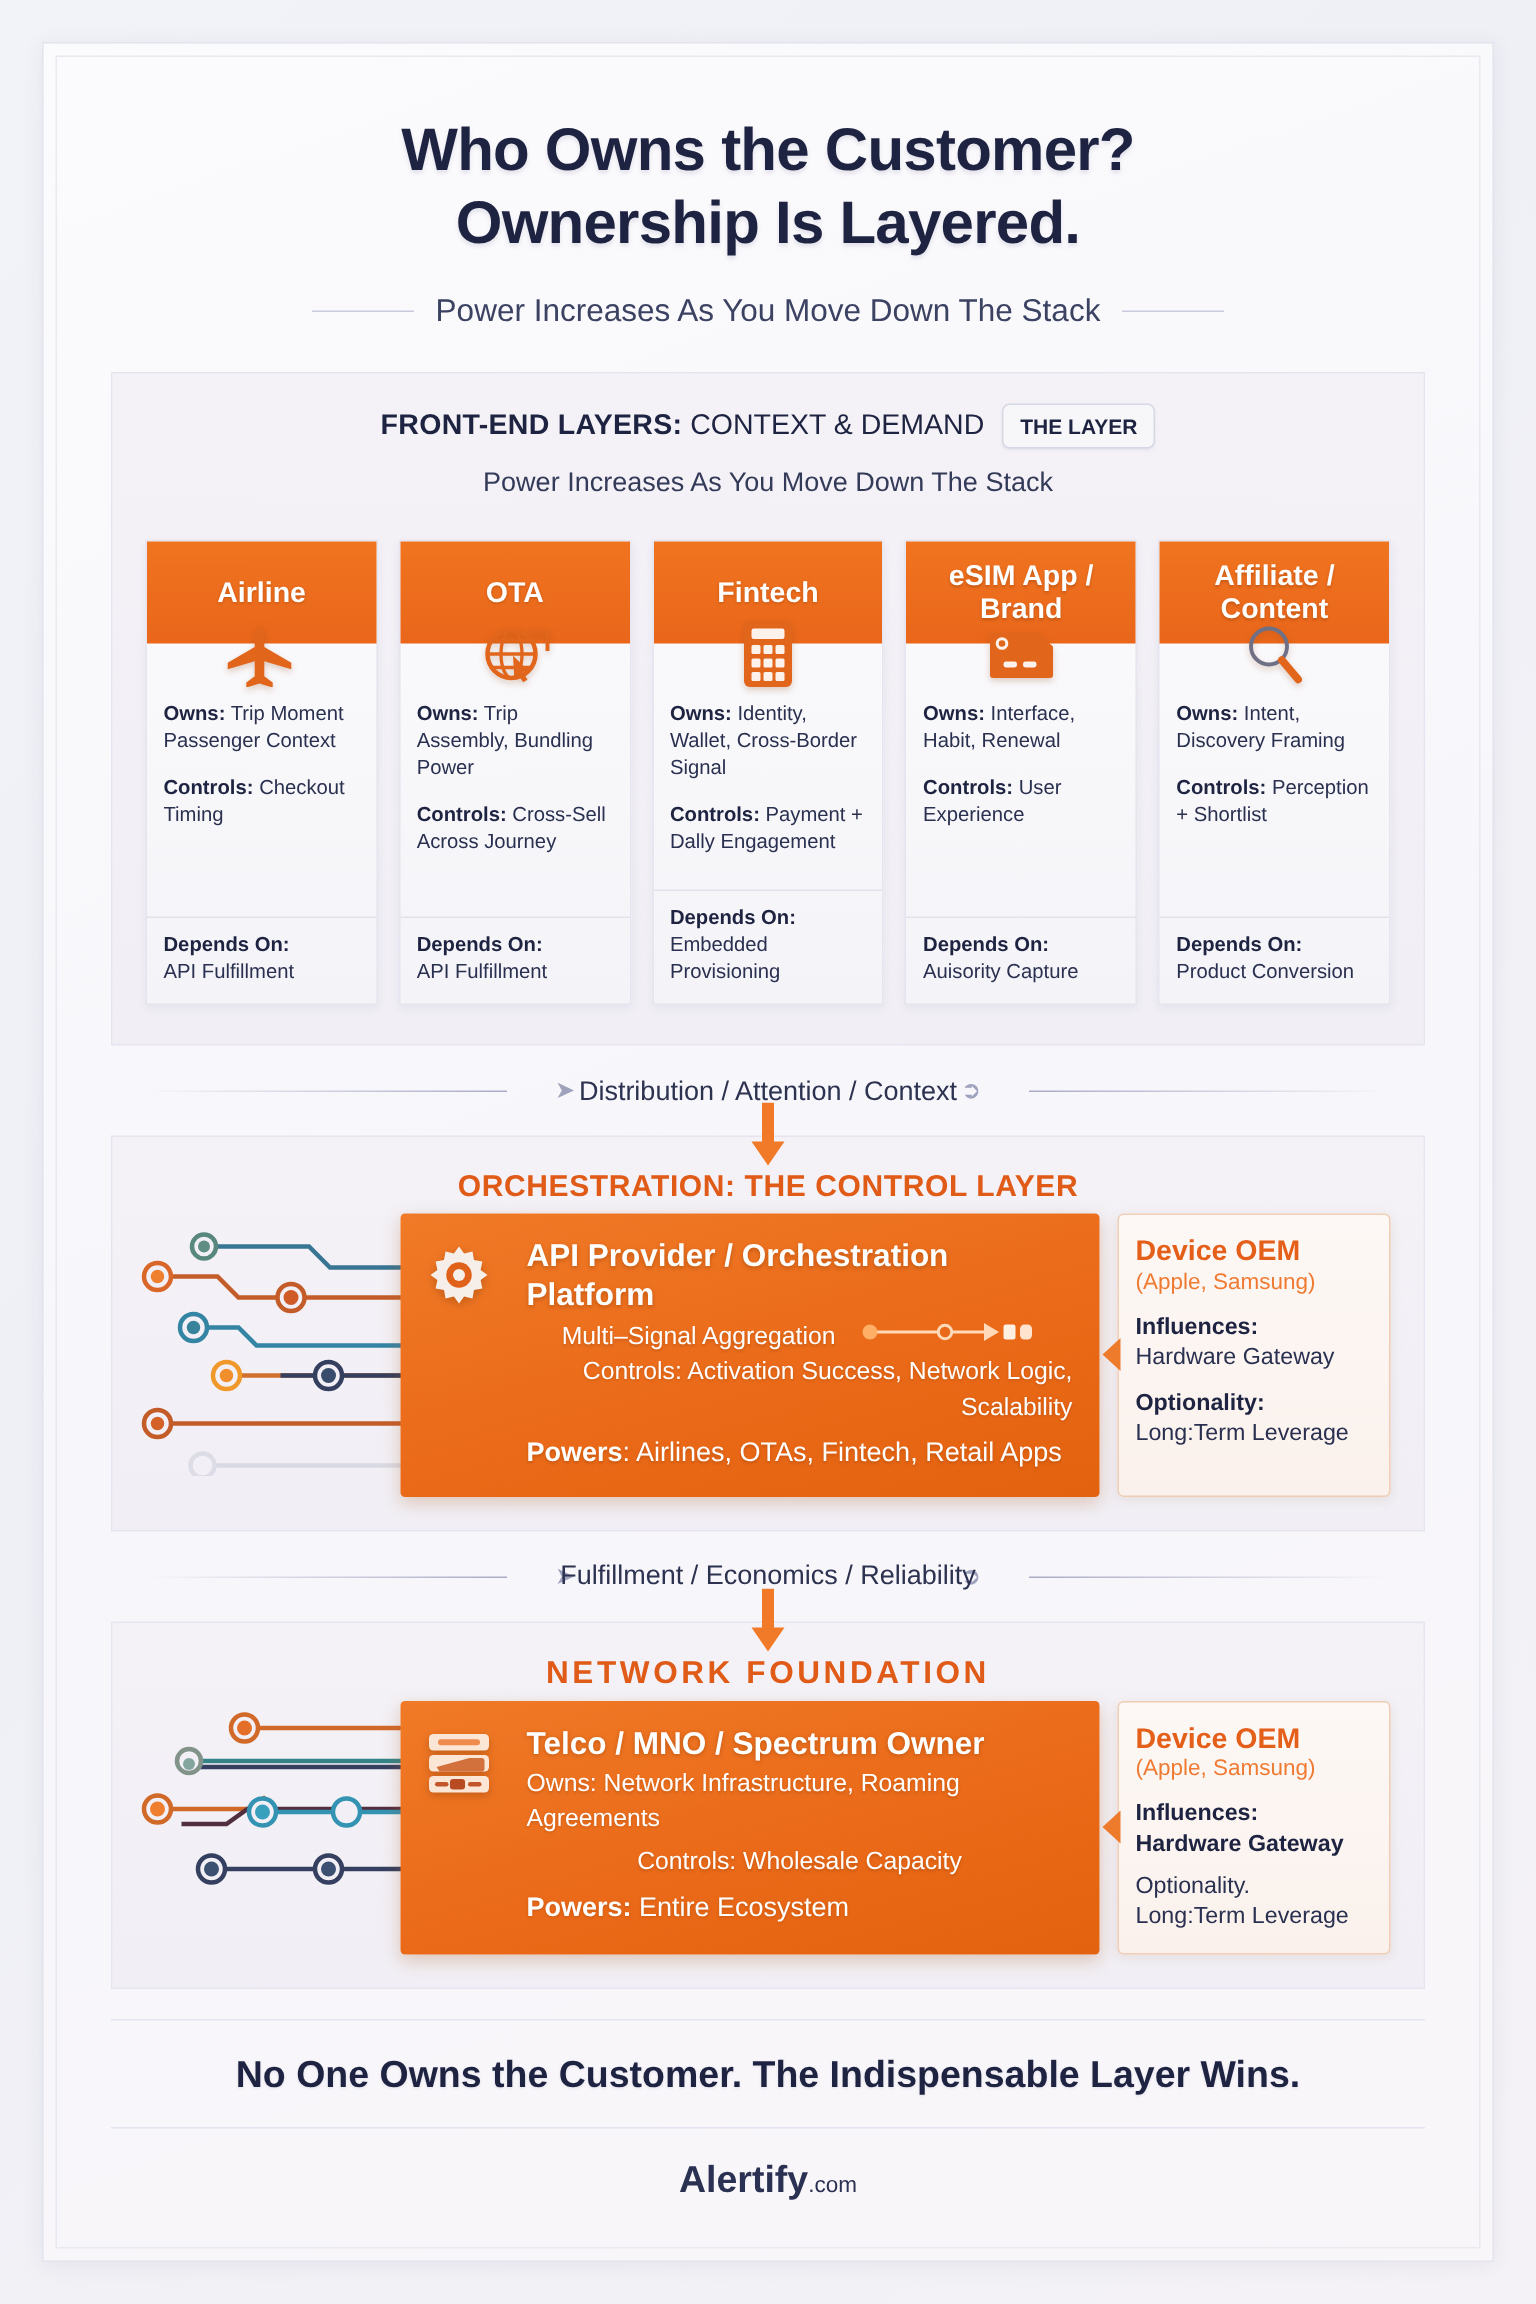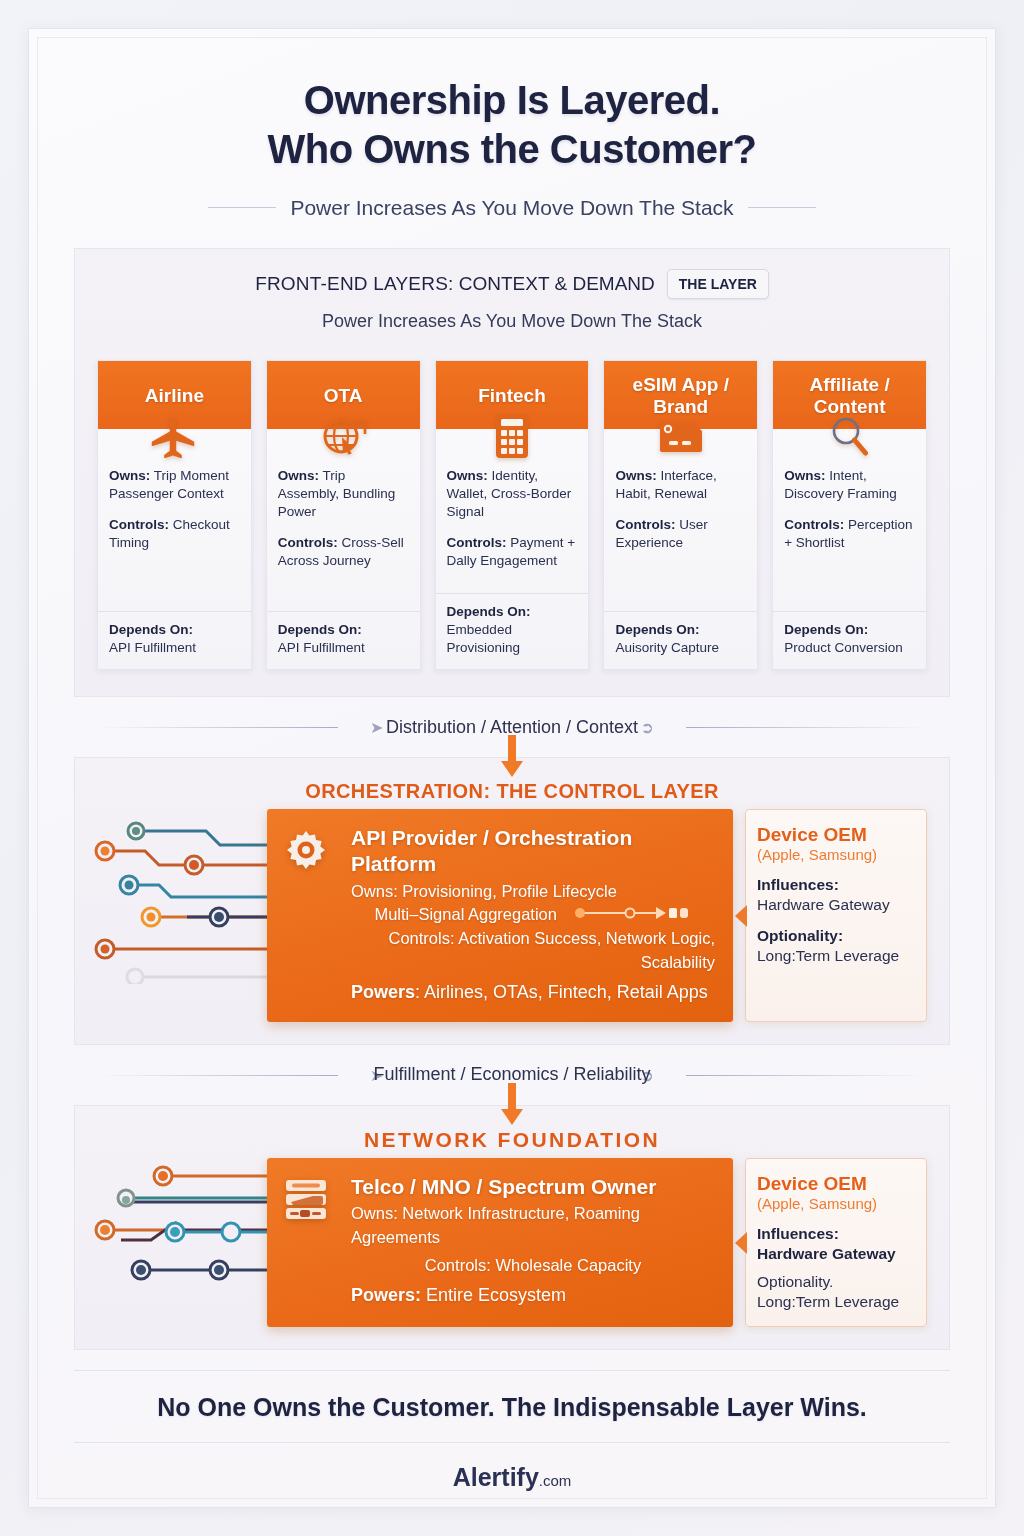--- a/index.html
+++ b/index.html
@@ -46,21 +46,21 @@
   .panel {
     margin: 0 36px;
     background: linear-gradient(180deg,#f4f2f7 0%,#f1eff5 100%);
     border: 1px solid #e6e5ef;
   }
   .panel-head { text-align: center; padding: 20px 10px 6px; }
   .fe-head {
     font-size: 19px; color: #1d2340;
     display: inline-flex; align-items: center; gap: 12px;
   }
-  .fe-head b { font-weight: 400; letter-spacing: .2px; }
+  .fe-head b { font-weight: 700; letter-spacing: .2px; }
   .fe-head .reg { font-weight: 400; }
   .face-badge {
     font-size: 14px; font-weight: 700; color: #1d2340;
     background: #f7f7fa; border: 1px solid #d6d8e4;
     border-radius: 5px; padding: 6px 11px;
     box-shadow: 0 1px 2px rgba(80,80,120,.10);
   }
   .panel-sub { font-size: 18px; color: #343b59; margin-top: 12px; }
 
   
@@ -195,22 +195,22 @@
   .brand span { font-weight: 400; font-size: 15px; }
 </style>
 </head>
 <body>
 
 <div id="page">
  <div class="outer-frame">
   <div class="inner-frame">
 
    <div class="title-wrap">
+     <div class="title-line">Who Owns the Customer?</div>
      <div class="title-line">Ownership Is Layered.</div>
-     <div class="title-line">Who Owns the Customer?</div>
      <div class="subtitle-row">
        <span class="sub-rule"></span>
        <span class="subtitle">Power Increases As You Move Down The Stack</span>
        <span class="sub-rule"></span>
      </div>
    </div>
 
    <div class="panel" style="margin-top:28px;">
      <div class="panel-head">
        <div class="fe-head">
@@ -385,21 +385,20 @@
          <div class="bigbox-inner">
            <div class="big-icon">
              <svg width="46" height="46" viewBox="0 0 46 46">
                <path d="M23 2l3.4 4.6 5.6-1.2 1 5.6 5.6 1-1.2 5.6L42 21l-4.6 3.4 1.2 5.6-5.6 1-1 5.6-5.6-1.2L23 40l-3.4-4.6-5.6 1.2-1-5.6-5.6-1 1.2-5.6L4 21l4.6-3.4-1.2-5.6 5.6-1 1-5.6 5.6 1.2z" fill="#f6efe9"></path>
                <circle cx="23" cy="21" r="8.5" fill="#e0621a"></circle>
                <circle cx="23" cy="21" r="4" fill="#f6efe9"></circle>
              </svg>
            </div>
            <div class="big-text">
              <div class="big-title">API Provider / Orchestration Platform</div>
-             <div class="big-line">Owns: Provisioning, Profile Lifecycle</div>
              <div class="big-line c">
                <span>Multi–Signal Aggregation</span>
                <span class="inline-net">
                  <svg width="120" height="16" viewBox="0 0 120 16">
                    <path d="M8 8h46M62 8h22" stroke="#ffd9b8" stroke-width="2"></path>
                    <circle cx="8" cy="8" r="5" fill="#ffb066"></circle>
                    <circle cx="58" cy="8" r="4.5" fill="none" stroke="#ffd9b8" stroke-width="2"></circle>
                    <path d="M84 2l10 6-10 6z" fill="#ffd9b8"></path>
                    <rect x="97" y="3" width="8" height="10" rx="1.5" fill="#fff0e2"></rect>
                    <rect x="108" y="3" width="8" height="10" rx="3" fill="#ffe3cc"></rect>

